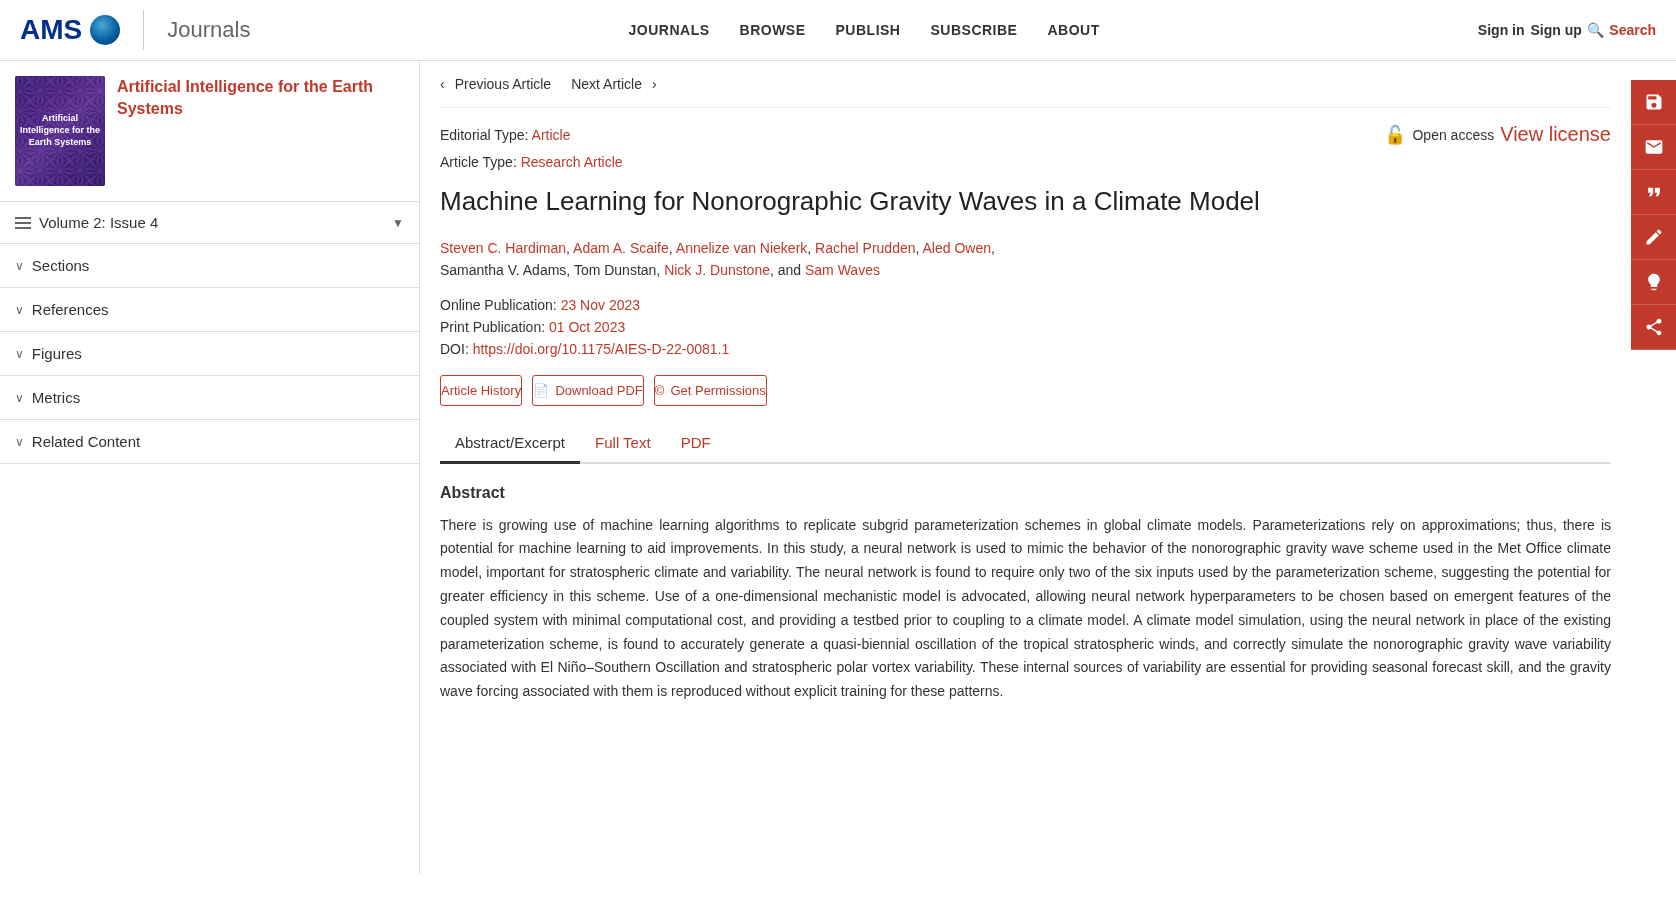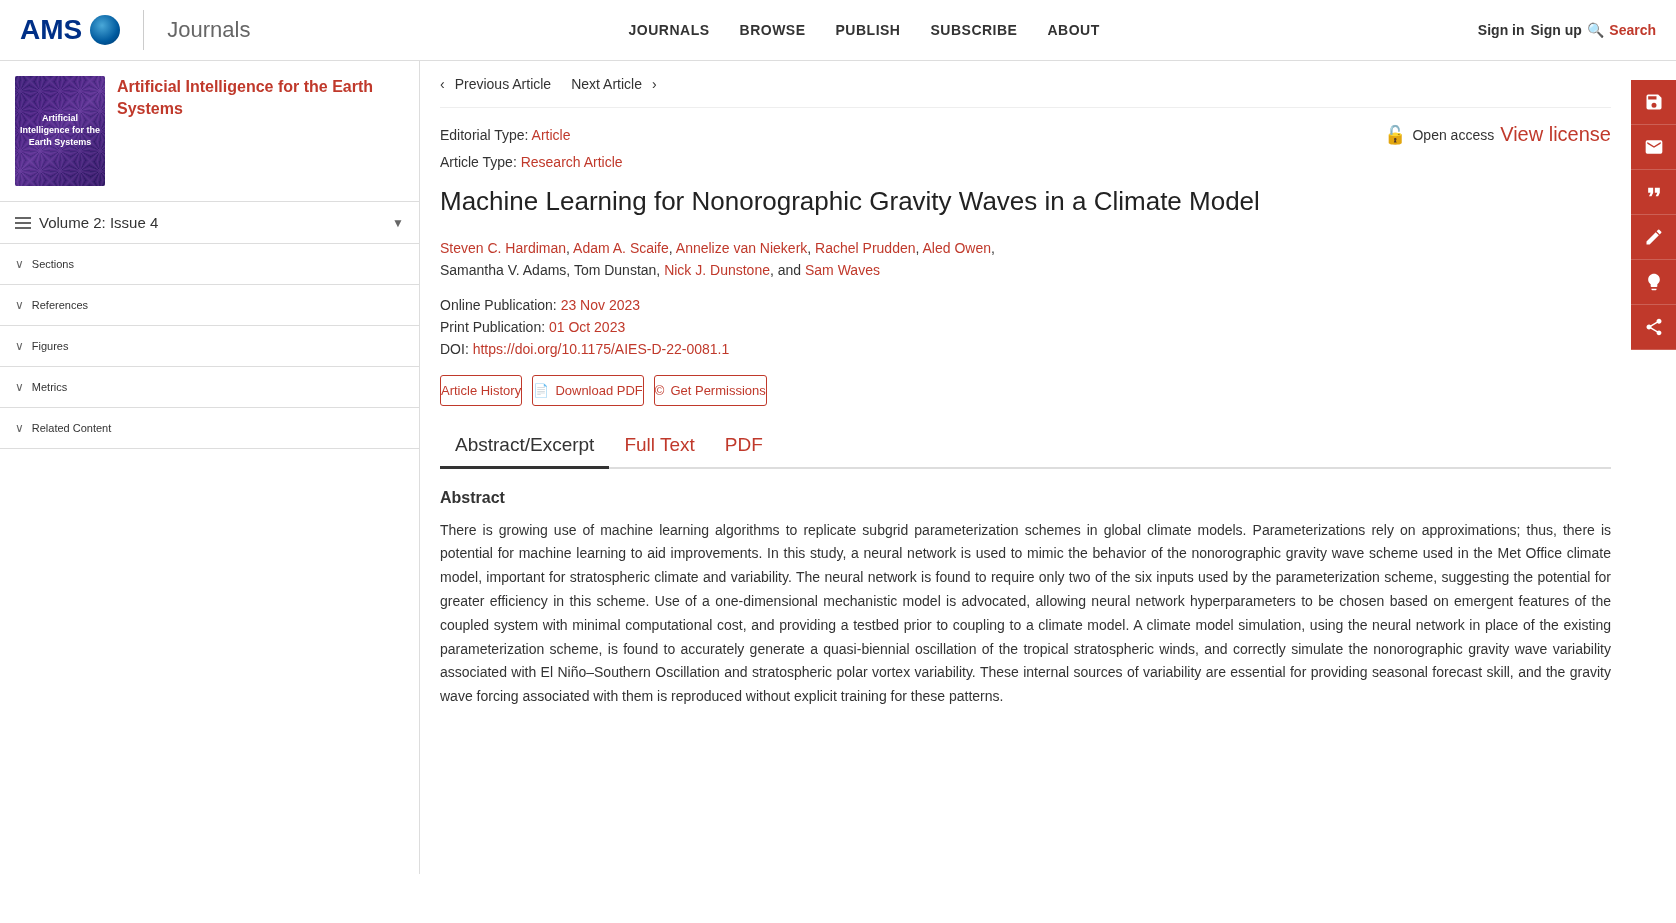--- a/index.html
+++ b/index.html
@@ -180,21 +180,21 @@
       cursor: pointer;
       display: flex;
       align-items: center;
       gap: 8px;
     }
     .accordion-chevron {
       color: #666;
       font-size: 12px;
     }
     .accordion-label {
-      font-size: 11px;
+      font-size: 15px;
       color: #333;
     }
 
     
     .right-toolbar {
       position: fixed;
       right: 0;
       top: 80px;
       width: 45px;
       background: #c0392b;
@@ -321,21 +321,21 @@
 
     
     .tabs {
       display: flex;
       border-bottom: 2px solid #ddd;
       margin-bottom: 20px;
     }
     .tab {
       padding: 10px 15px;
       cursor: pointer;
-      font-size: 19px;
+      font-size: 15px;
       color: #555;
       border-bottom: 3px solid transparent;
       margin-bottom: -2px;
     }
     .tab.active {
       color: #333;
       border-bottom-color: #333;
       font-weight: 500;
     }
     .tab.orange {

